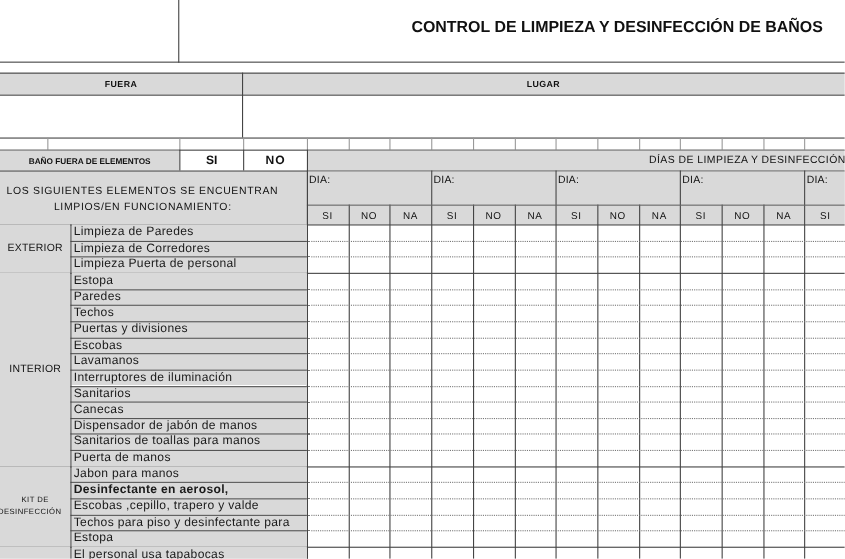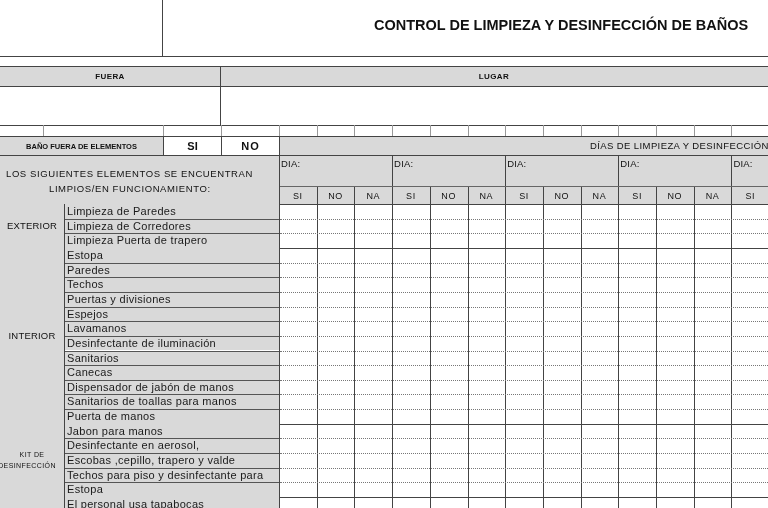--- a/index.html
+++ b/index.html
@@ -135,21 +135,21 @@
     <div class="abs" style="left: 393.1px; top: 219.65px; width: 35.7px; height: 12.65px;"></div>
     <div class="abs" style="left: 430.8px; top: 219.65px; width: 35.7px; height: 12.65px;"></div>
     <div class="abs" style="left: 468.5px; top: 219.65px; width: 35.7px; height: 12.65px;"></div>
     <div class="abs" style="left: 506.2px; top: 219.65px; width: 35.7px; height: 12.65px;"></div>
     <div class="abs" style="left: 543.9px; top: 219.65px; width: 35.7px; height: 12.65px;"></div>
     <div class="abs" style="left: 581.6px; top: 219.65px; width: 35.7px; height: 12.65px;"></div>
     <div class="abs" style="left: 619.3px; top: 219.65px; width: 35.7px; height: 12.65px;"></div>
     <div class="abs" style="left: 657px; top: 219.65px; width: 35.7px; height: 12.65px;"></div>
     <div class="abs" style="left: 694.7px; top: 219.65px; width: 35.7px; height: 12.65px;"></div>
     <div class="abs" style="left: 732.4px; top: 219.65px; width: 35.7px; height: 12.65px;"></div>
-    <div class="abs gray item" style="left: 65px; top: 233.3px; width: 214px; height: 14.65px; line-height: 14.65px; overflow: hidden;">Limpieza Puerta de trapero</div>
+    <div class="abs gray item" style="left: 65px; top: 233.3px; width: 214px; height: 14.65px; line-height: 14.65px; overflow: hidden;">Limpieza Puerta de personal</div>
     <div class="solidrow" style="left: 64px; top: 233.3px; width: 215px;"></div>
     <div class="dotted" style="left: 280px; top: 233.3px; width: 488px;"></div>
     <div class="abs" style="left: 280px; top: 234.3px; width: 35.7px; height: 12.65px;"></div>
     <div class="abs" style="left: 317.7px; top: 234.3px; width: 35.7px; height: 12.65px;"></div>
     <div class="abs" style="left: 355.4px; top: 234.3px; width: 35.7px; height: 12.65px;"></div>
     <div class="abs" style="left: 393.1px; top: 234.3px; width: 35.7px; height: 12.65px;"></div>
     <div class="abs" style="left: 430.8px; top: 234.3px; width: 35.7px; height: 12.65px;"></div>
     <div class="abs" style="left: 468.5px; top: 234.3px; width: 35.7px; height: 12.65px;"></div>
     <div class="abs" style="left: 506.2px; top: 234.3px; width: 35.7px; height: 12.65px;"></div>
     <div class="abs" style="left: 543.9px; top: 234.3px; width: 35.7px; height: 12.65px;"></div>
@@ -216,21 +216,21 @@
     <div class="abs" style="left: 393.1px; top: 292.9px; width: 35.7px; height: 12.65px;"></div>
     <div class="abs" style="left: 430.8px; top: 292.9px; width: 35.7px; height: 12.65px;"></div>
     <div class="abs" style="left: 468.5px; top: 292.9px; width: 35.7px; height: 12.65px;"></div>
     <div class="abs" style="left: 506.2px; top: 292.9px; width: 35.7px; height: 12.65px;"></div>
     <div class="abs" style="left: 543.9px; top: 292.9px; width: 35.7px; height: 12.65px;"></div>
     <div class="abs" style="left: 581.6px; top: 292.9px; width: 35.7px; height: 12.65px;"></div>
     <div class="abs" style="left: 619.3px; top: 292.9px; width: 35.7px; height: 12.65px;"></div>
     <div class="abs" style="left: 657px; top: 292.9px; width: 35.7px; height: 12.65px;"></div>
     <div class="abs" style="left: 694.7px; top: 292.9px; width: 35.7px; height: 12.65px;"></div>
     <div class="abs" style="left: 732.4px; top: 292.9px; width: 35.7px; height: 12.65px;"></div>
-    <div class="abs gray item" style="left: 65px; top: 306.55px; width: 214px; height: 14.65px; line-height: 14.65px; overflow: hidden;">Espejos</div>
+    <div class="abs gray item" style="left: 65px; top: 306.55px; width: 214px; height: 14.65px; line-height: 14.65px; overflow: hidden;">Escobas</div>
     <div class="solidrow" style="left: 64px; top: 306.55px; width: 215px;"></div>
     <div class="dotted" style="left: 280px; top: 306.55px; width: 488px;"></div>
     <div class="abs" style="left: 280px; top: 307.55px; width: 35.7px; height: 12.65px;"></div>
     <div class="abs" style="left: 317.7px; top: 307.55px; width: 35.7px; height: 12.65px;"></div>
     <div class="abs" style="left: 355.4px; top: 307.55px; width: 35.7px; height: 12.65px;"></div>
     <div class="abs" style="left: 393.1px; top: 307.55px; width: 35.7px; height: 12.65px;"></div>
     <div class="abs" style="left: 430.8px; top: 307.55px; width: 35.7px; height: 12.65px;"></div>
     <div class="abs" style="left: 468.5px; top: 307.55px; width: 35.7px; height: 12.65px;"></div>
     <div class="abs" style="left: 506.2px; top: 307.55px; width: 35.7px; height: 12.65px;"></div>
     <div class="abs" style="left: 543.9px; top: 307.55px; width: 35.7px; height: 12.65px;"></div>
@@ -248,21 +248,21 @@
     <div class="abs" style="left: 393.1px; top: 322.2px; width: 35.7px; height: 12.65px;"></div>
     <div class="abs" style="left: 430.8px; top: 322.2px; width: 35.7px; height: 12.65px;"></div>
     <div class="abs" style="left: 468.5px; top: 322.2px; width: 35.7px; height: 12.65px;"></div>
     <div class="abs" style="left: 506.2px; top: 322.2px; width: 35.7px; height: 12.65px;"></div>
     <div class="abs" style="left: 543.9px; top: 322.2px; width: 35.7px; height: 12.65px;"></div>
     <div class="abs" style="left: 581.6px; top: 322.2px; width: 35.7px; height: 12.65px;"></div>
     <div class="abs" style="left: 619.3px; top: 322.2px; width: 35.7px; height: 12.65px;"></div>
     <div class="abs" style="left: 657px; top: 322.2px; width: 35.7px; height: 12.65px;"></div>
     <div class="abs" style="left: 694.7px; top: 322.2px; width: 35.7px; height: 12.65px;"></div>
     <div class="abs" style="left: 732.4px; top: 322.2px; width: 35.7px; height: 12.65px;"></div>
-    <div class="abs gray item" style="left: 65px; top: 335.85px; width: 214px; height: 14.65px; line-height: 14.65px; overflow: hidden;">Desinfectante de iluminación</div>
+    <div class="abs gray item" style="left: 65px; top: 335.85px; width: 214px; height: 14.65px; line-height: 14.65px; overflow: hidden;">Interruptores de iluminación</div>
     <div class="solidrow" style="left: 64px; top: 335.85px; width: 215px;"></div>
     <div class="dotted" style="left: 280px; top: 335.85px; width: 488px;"></div>
     <div class="abs" style="left: 280px; top: 336.85px; width: 35.7px; height: 12.65px;"></div>
     <div class="abs" style="left: 317.7px; top: 336.85px; width: 35.7px; height: 12.65px;"></div>
     <div class="abs" style="left: 355.4px; top: 336.85px; width: 35.7px; height: 12.65px;"></div>
     <div class="abs" style="left: 393.1px; top: 336.85px; width: 35.7px; height: 12.65px;"></div>
     <div class="abs" style="left: 430.8px; top: 336.85px; width: 35.7px; height: 12.65px;"></div>
     <div class="abs" style="left: 468.5px; top: 336.85px; width: 35.7px; height: 12.65px;"></div>
     <div class="abs" style="left: 506.2px; top: 336.85px; width: 35.7px; height: 12.65px;"></div>
     <div class="abs" style="left: 543.9px; top: 336.85px; width: 35.7px; height: 12.65px;"></div>
@@ -364,21 +364,21 @@
     <div class="abs" style="left: 393.1px; top: 424.75px; width: 35.7px; height: 12.65px;"></div>
     <div class="abs" style="left: 430.8px; top: 424.75px; width: 35.7px; height: 12.65px;"></div>
     <div class="abs" style="left: 468.5px; top: 424.75px; width: 35.7px; height: 12.65px;"></div>
     <div class="abs" style="left: 506.2px; top: 424.75px; width: 35.7px; height: 12.65px;"></div>
     <div class="abs" style="left: 543.9px; top: 424.75px; width: 35.7px; height: 12.65px;"></div>
     <div class="abs" style="left: 581.6px; top: 424.75px; width: 35.7px; height: 12.65px;"></div>
     <div class="abs" style="left: 619.3px; top: 424.75px; width: 35.7px; height: 12.65px;"></div>
     <div class="abs" style="left: 657px; top: 424.75px; width: 35.7px; height: 12.65px;"></div>
     <div class="abs" style="left: 694.7px; top: 424.75px; width: 35.7px; height: 12.65px;"></div>
     <div class="abs" style="left: 732.4px; top: 424.75px; width: 35.7px; height: 12.65px;"></div>
-    <div class="abs gray item" style="left: 65px; top: 438.4px; width: 214px; height: 14.65px; line-height: 14.65px; overflow: hidden;">Desinfectante  en aerosol,</div>
+    <div class="abs gray item" style="left: 65px; top: 438.4px; width: 214px; height: 14.65px; line-height: 14.65px; overflow: hidden; font-weight: bold;">Desinfectante  en aerosol,</div>
     <div class="solidrow" style="left: 64px; top: 438.4px; width: 215px;"></div>
     <div class="dotted" style="left: 280px; top: 438.4px; width: 488px;"></div>
     <div class="abs" style="left: 280px; top: 439.4px; width: 35.7px; height: 12.65px;"></div>
     <div class="abs" style="left: 317.7px; top: 439.4px; width: 35.7px; height: 12.65px;"></div>
     <div class="abs" style="left: 355.4px; top: 439.4px; width: 35.7px; height: 12.65px;"></div>
     <div class="abs" style="left: 393.1px; top: 439.4px; width: 35.7px; height: 12.65px;"></div>
     <div class="abs" style="left: 430.8px; top: 439.4px; width: 35.7px; height: 12.65px;"></div>
     <div class="abs" style="left: 468.5px; top: 439.4px; width: 35.7px; height: 12.65px;"></div>
     <div class="abs" style="left: 506.2px; top: 439.4px; width: 35.7px; height: 12.65px;"></div>
     <div class="abs" style="left: 543.9px; top: 439.4px; width: 35.7px; height: 12.65px;"></div>

